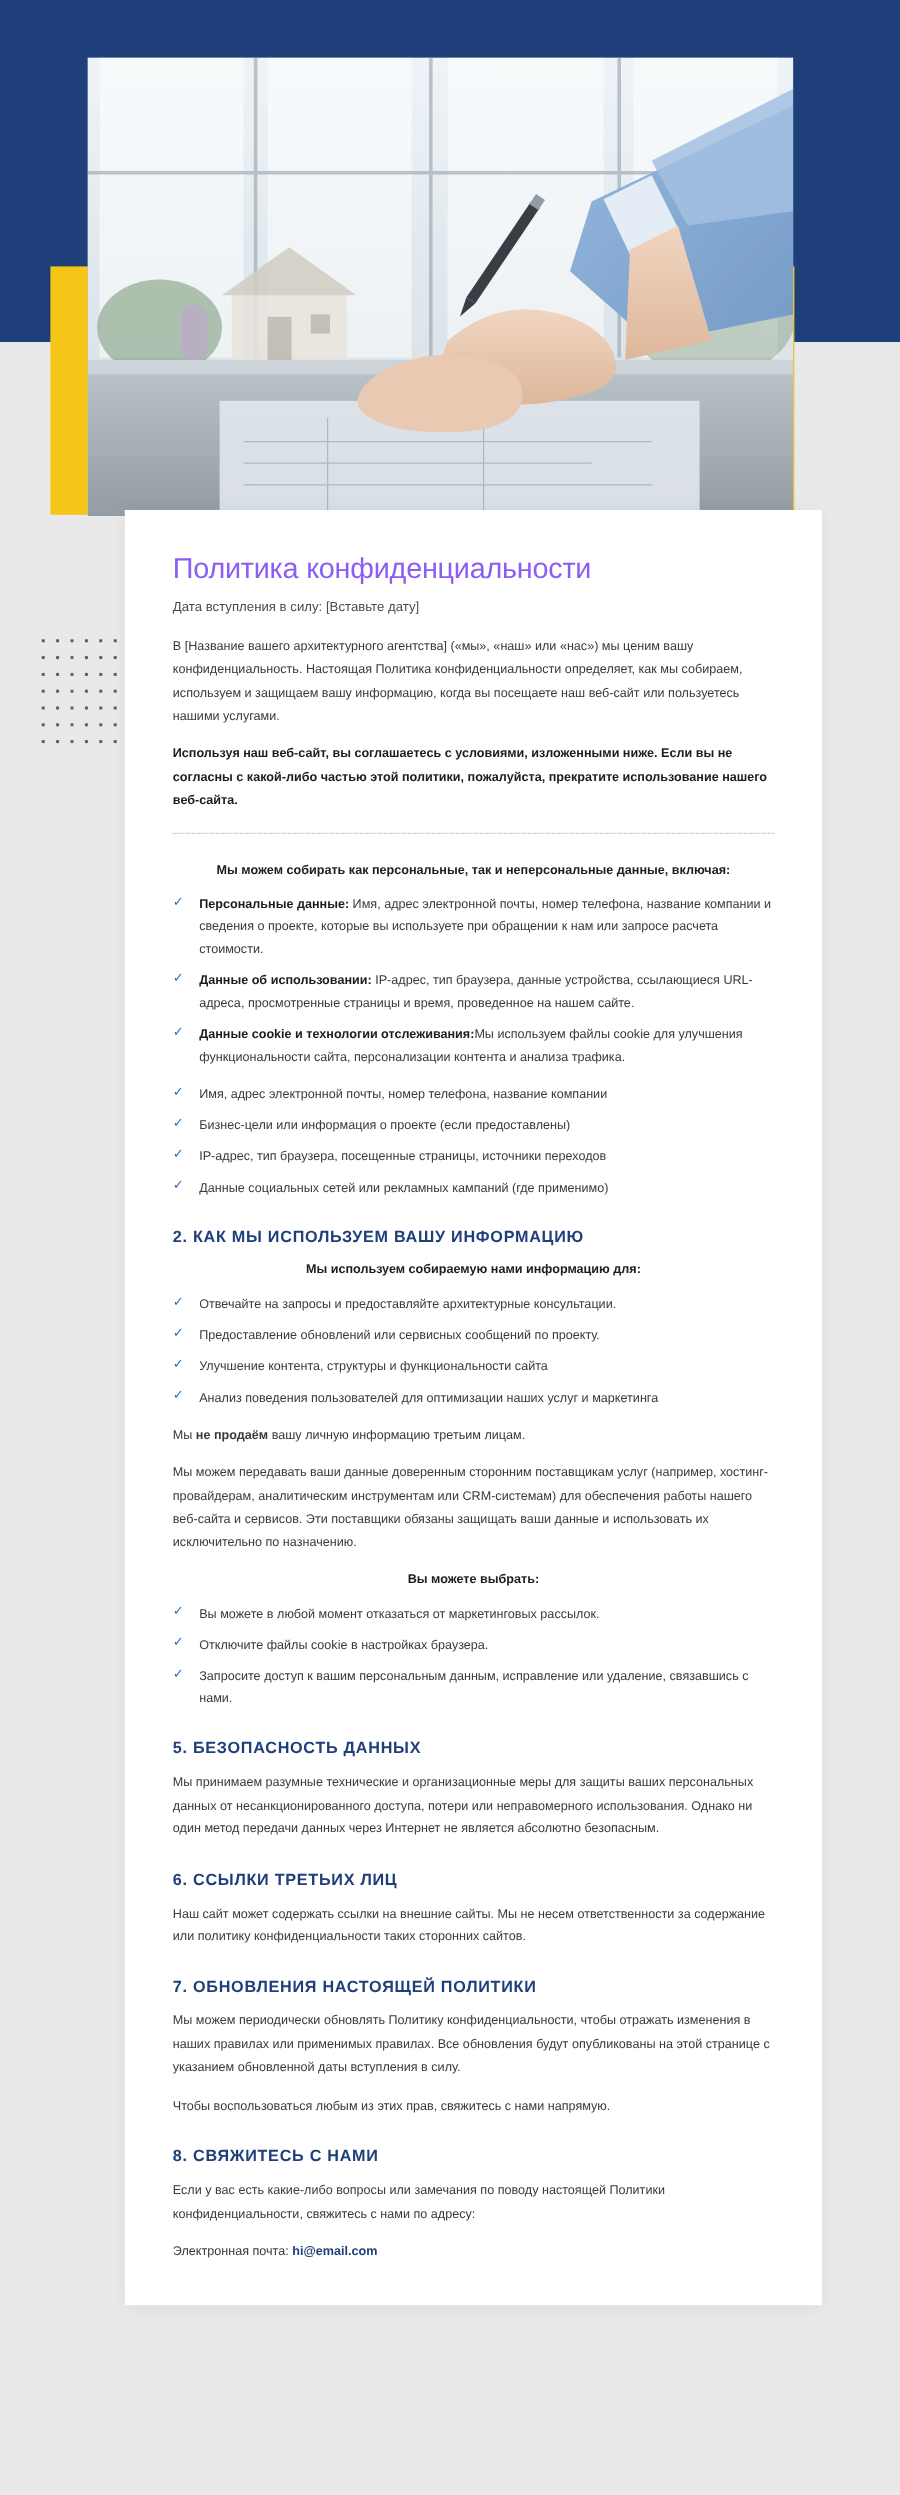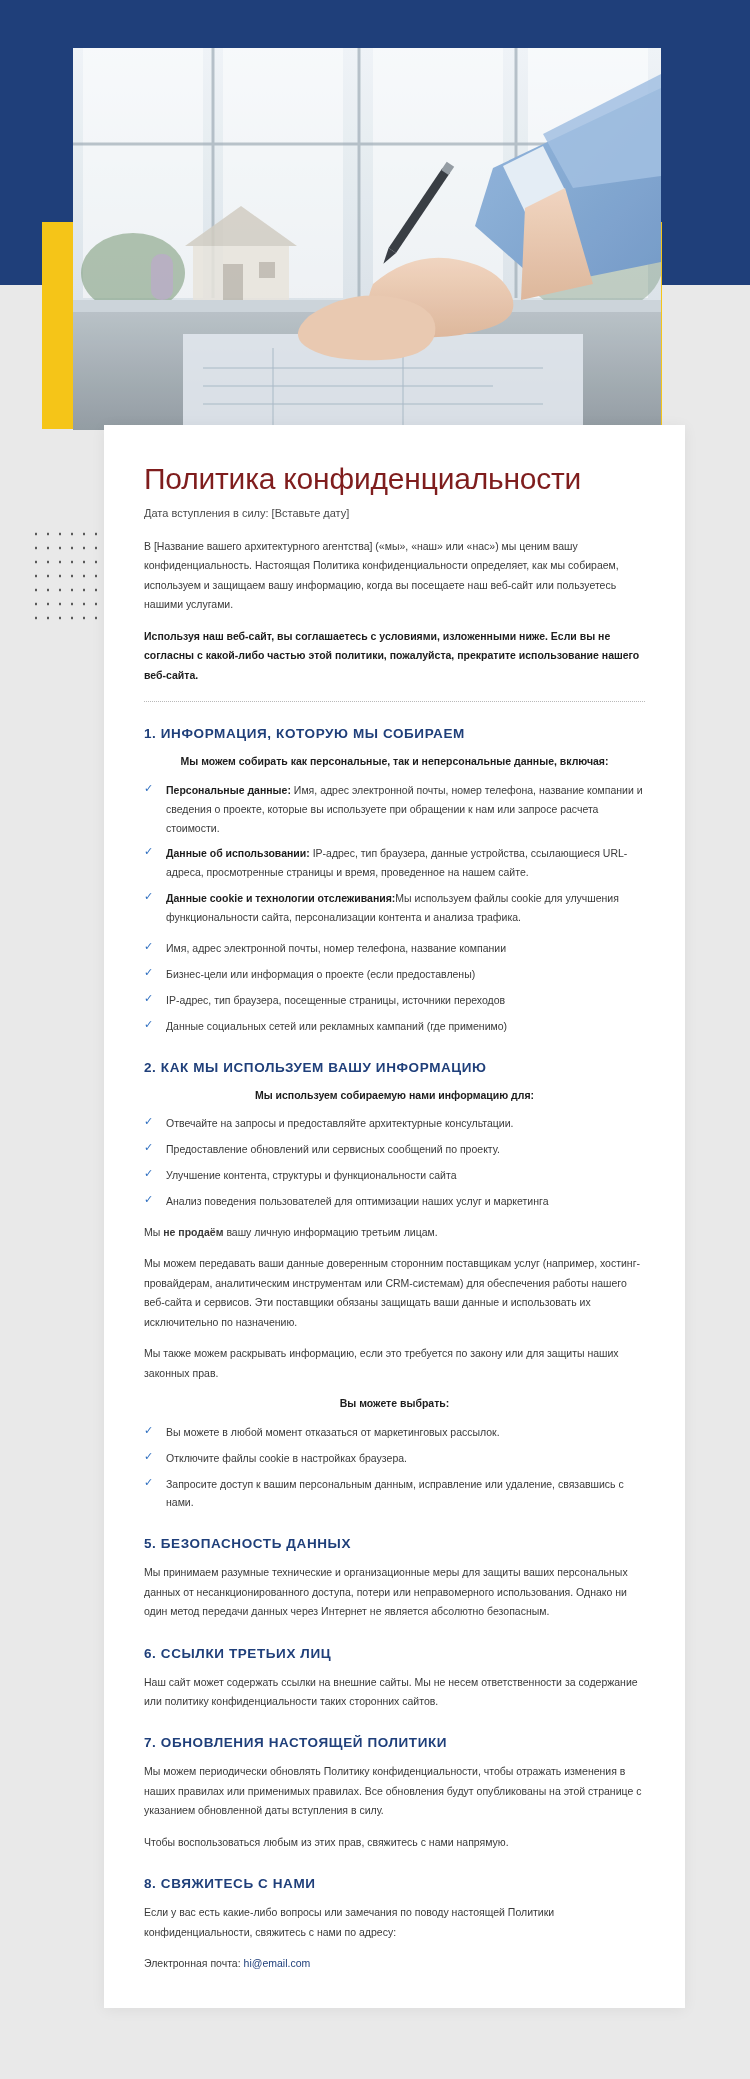--- a/index.html
+++ b/index.html
@@ -69,23 +69,23 @@
     left: 104px;
     top: 425px;
     width: 581px;
     z-index: 4;
     background: #ffffff;
     padding: 36px 40px 34px 40px;
     box-shadow: 0 2px 14px rgba(0,0,0,0.06);
   }
 
   h1.page-title {
-    font-size: 30px;
+    font-size: 24px;
     font-weight: 400;
-    color: #7f1d1d;
+    color: #8b5cf6;
     margin: 0 0 10px 0;
     letter-spacing: -0.2px;
     line-height: 1.2;
   }
   .effective-date {
     font-size: 11px;
     color: #4a4a4a;
     margin: 0 0 18px 0;
   }
   p.body {
@@ -145,21 +145,21 @@
   ul.check-list li b { color: #1d1d1d; }
 
   .contact-line {
     font-size: 10.5px;
     line-height: 1.9;
     color: #3a3a3a;
     margin: 0;
   }
   .contact-line a, .accent {
     color: #1f3f7a;
-    font-weight: normal;
+    font-weight: bold;
     text-decoration: none;
   }
 </style>
 </head>
 <body>
 
 <div class="bg-blue"></div>
 <div class="bg-grey"></div>
 <div class="bg-yellow"></div>
 <div class="dots"></div>
@@ -246,21 +246,20 @@
 <div class="card">
 
   <h1 class="page-title">Политика конфиденциальности</h1>
   <p class="effective-date">Дата вступления в силу: [Вставьте дату]</p>
 
   <p class="body">В [Название вашего архитектурного агентства] («мы», «наш» или «нас») мы ценим вашу конфиденциальность. Настоящая Политика конфиденциальности определяет, как мы собираем, используем и защищаем вашу информацию, когда вы посещаете наш веб-сайт или пользуетесь нашими услугами.</p>
   <p class="body bold">Используя наш веб-сайт, вы соглашаетесь с условиями, изложенными ниже. Если вы не согласны с какой-либо частью этой политики, пожалуйста, прекратите использование нашего веб-сайта.</p>
 
   <hr class="divider">
 
-  <h2 class="section-title">1. ИНФОРМАЦИЯ, КОТОРУЮ МЫ СОБИРАЕМ</h2>
   <h3 class="lead">Мы можем собирать как персональные, так и неперсональные данные, включая:</h3>
   <ul class="check-list">
     <li><span class="tick">✓</span><span><b>Персональные данные:</b> Имя, адрес электронной почты, номер телефона, название компании и сведения о проекте, которые вы используете при обращении к нам или запросе расчета стоимости.</span></li>
     <li><span class="tick">✓</span><span><b>Данные об использовании:</b> IP-адрес, тип браузера, данные устройства, ссылающиеся URL-адреса, просмотренные страницы и время, проведенное на нашем сайте.</span></li>
     <li><span class="tick">✓</span><span><b>Данные cookie и технологии отслеживания:</b>Мы используем файлы cookie для улучшения функциональности сайта, персонализации контента и анализа трафика.</span></li>
   </ul>
   <ul class="check-list">
     <li><span class="tick">✓</span><span>Имя, адрес электронной почты, номер телефона, название компании</span></li>
     <li><span class="tick">✓</span><span>Бизнес-цели или информация о проекте (если предоставлены)</span></li>
     <li><span class="tick">✓</span><span>IP-адрес, тип браузера, посещенные страницы, источники переходов</span></li>
@@ -271,21 +270,20 @@
   <h3 class="lead">Мы используем собираемую нами информацию для:</h3>
   <ul class="check-list">
     <li><span class="tick">✓</span><span>Отвечайте на запросы и предоставляйте архитектурные консультации.</span></li>
     <li><span class="tick">✓</span><span>Предоставление обновлений или сервисных сообщений по проекту.</span></li>
     <li><span class="tick">✓</span><span>Улучшение контента, структуры и функциональности сайта</span></li>
     <li><span class="tick">✓</span><span>Анализ поведения пользователей для оптимизации наших услуг и маркетинга</span></li>
   </ul>
   <p class="body">Мы <b>не продаём</b> вашу личную информацию третьим лицам.</p>
 
   <p class="body">Мы можем передавать ваши данные доверенным сторонним поставщикам услуг (например, хостинг-провайдерам, аналитическим инструментам или CRM-системам) для обеспечения работы нашего веб-сайта и сервисов. Эти поставщики обязаны защищать ваши данные и использовать их исключительно по назначению.</p>
-  <p class="body">Мы также можем раскрывать информацию, если это требуется по закону или для защиты наших законных прав.</p>
 
   <h3 class="lead">Вы можете выбрать:</h3>
   <ul class="check-list">
     <li><span class="tick">✓</span><span>Вы можете в любой момент отказаться от маркетинговых рассылок.</span></li>
     <li><span class="tick">✓</span><span>Отключите файлы cookie в настройках браузера.</span></li>
     <li><span class="tick">✓</span><span>Запросите доступ к вашим персональным данным, исправление или удаление, связавшись с нами.</span></li>
   </ul>
 
   <h2 class="section-title">5. БЕЗОПАСНОСТЬ ДАННЫХ</h2>
   <p class="body">Мы принимаем разумные технические и организационные меры для защиты ваших персональных данных от несанкционированного доступа, потери или неправомерного использования. Однако ни один метод передачи данных через Интернет не является абсолютно безопасным.</p>

